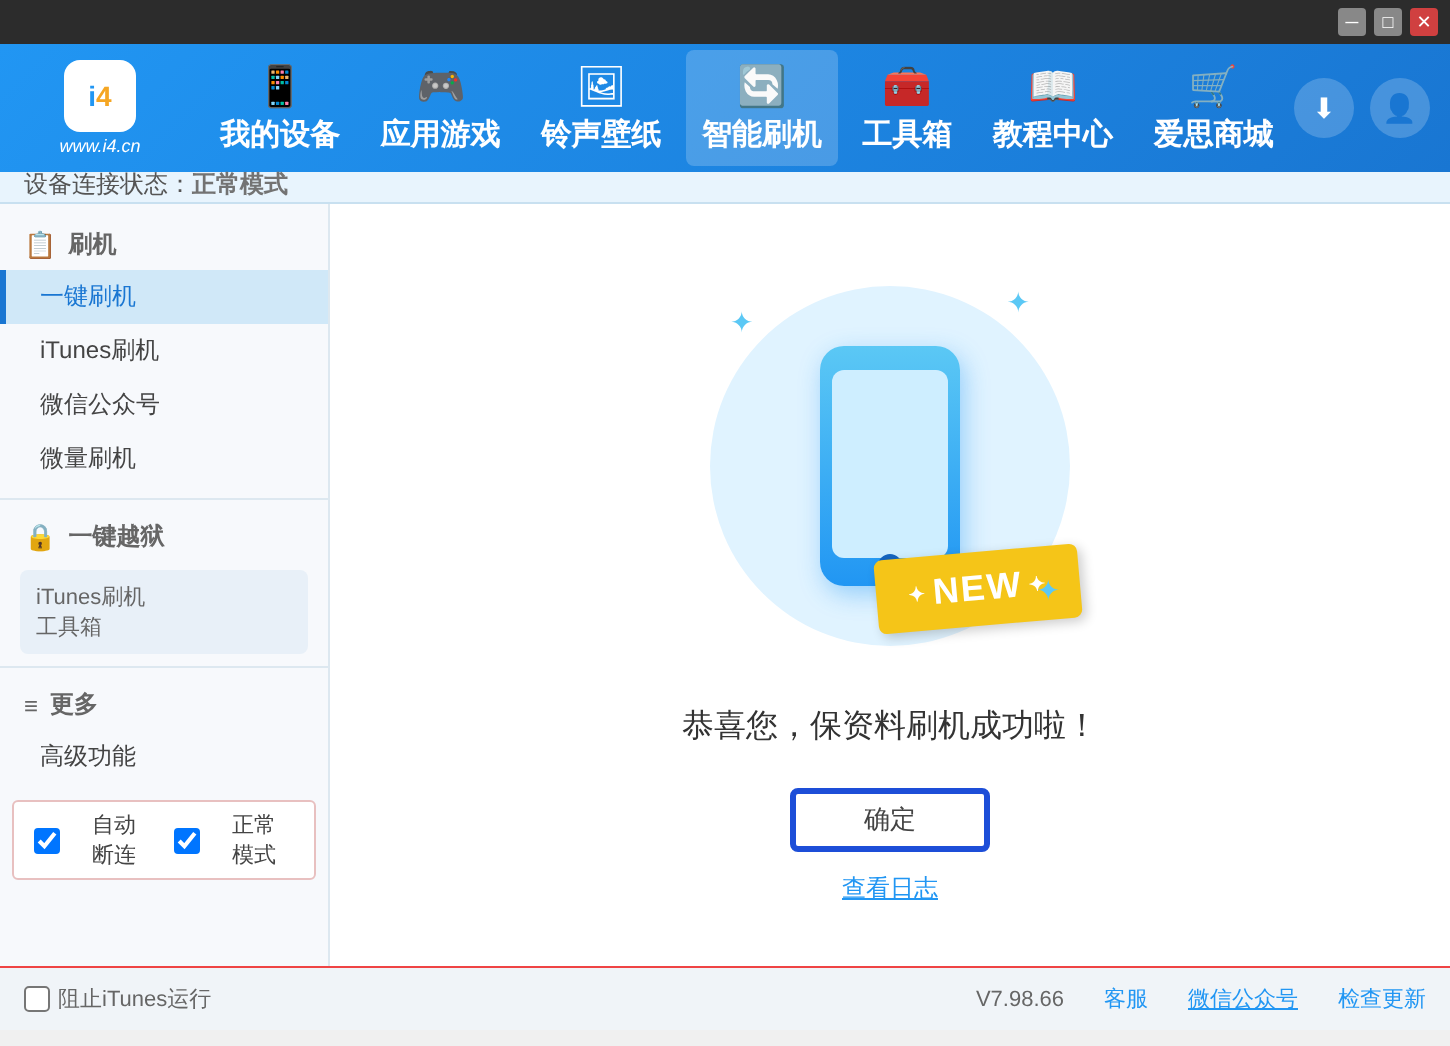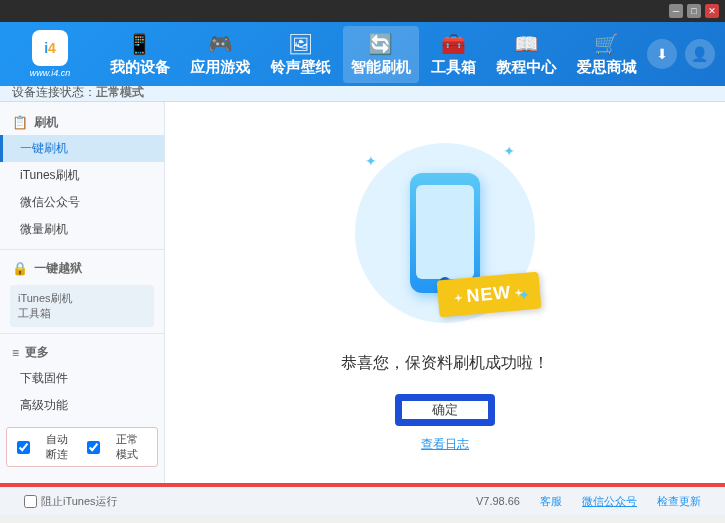--- a/index.html
+++ b/index.html
@@ -223,44 +223,44 @@
 
     .success-text {
       font-size: 16px;
       color: #333;
       margin-bottom: 20px;
     }
 
     .confirm-btn {
       width: 100px; height: 32px;
       background: #fff;
-      border: 7px solid #1d4ed8;
+      border: 3px solid #1d4ed8;
       border-radius: 4px;
       cursor: pointer;
       font-size: 13px;
       color: #444;
       margin-bottom: 10px;
     }
 
     .review-link {
       font-size: 12px;
       color: #2196f3;
       cursor: pointer;
       text-decoration: underline;
     }
 
     
     .bottombar {
       height: 32px;
       background: #f0f4f8;
-      border-top: 4px solid #ef4444;
+      border-top: 1px solid #ef4444;
       display: flex;
       align-items: center;
       justify-content: space-between;
-      padding: 0 24px;
+      padding: 0 12px;
     }
     .bottom-left {
       display: flex; align-items: center; gap: 4px;
       font-size: 11px; color: #666;
     }
     .bottom-right {
       display: flex; align-items: center; gap: 20px;
       font-size: 11px; color: #666;
     }
 
@@ -367,23 +367,20 @@
     <div class="sidebar-jailbreak">
       <span style="white-space:pre-line;">iTunes刷机
 工具箱</span>
     </div>
 
     <div class="sidebar-divider"></div>
 
     <div class="sidebar-more-title">
       <span style="margin-right:6px;">≡</span>
       <span>更多</span>
-    </div>
-    <div class="sidebar-item">
-      <span>下载固件</span>
     </div>
     <div class="sidebar-item">
       <span>高级功能</span>
     </div>
 
     <div style="margin-top: 8px;">
       <div class="checkbox-row">
         <div class="checkbox-item">
           <input type="checkbox" checked="" style="">
           <span>自动断连</span>

